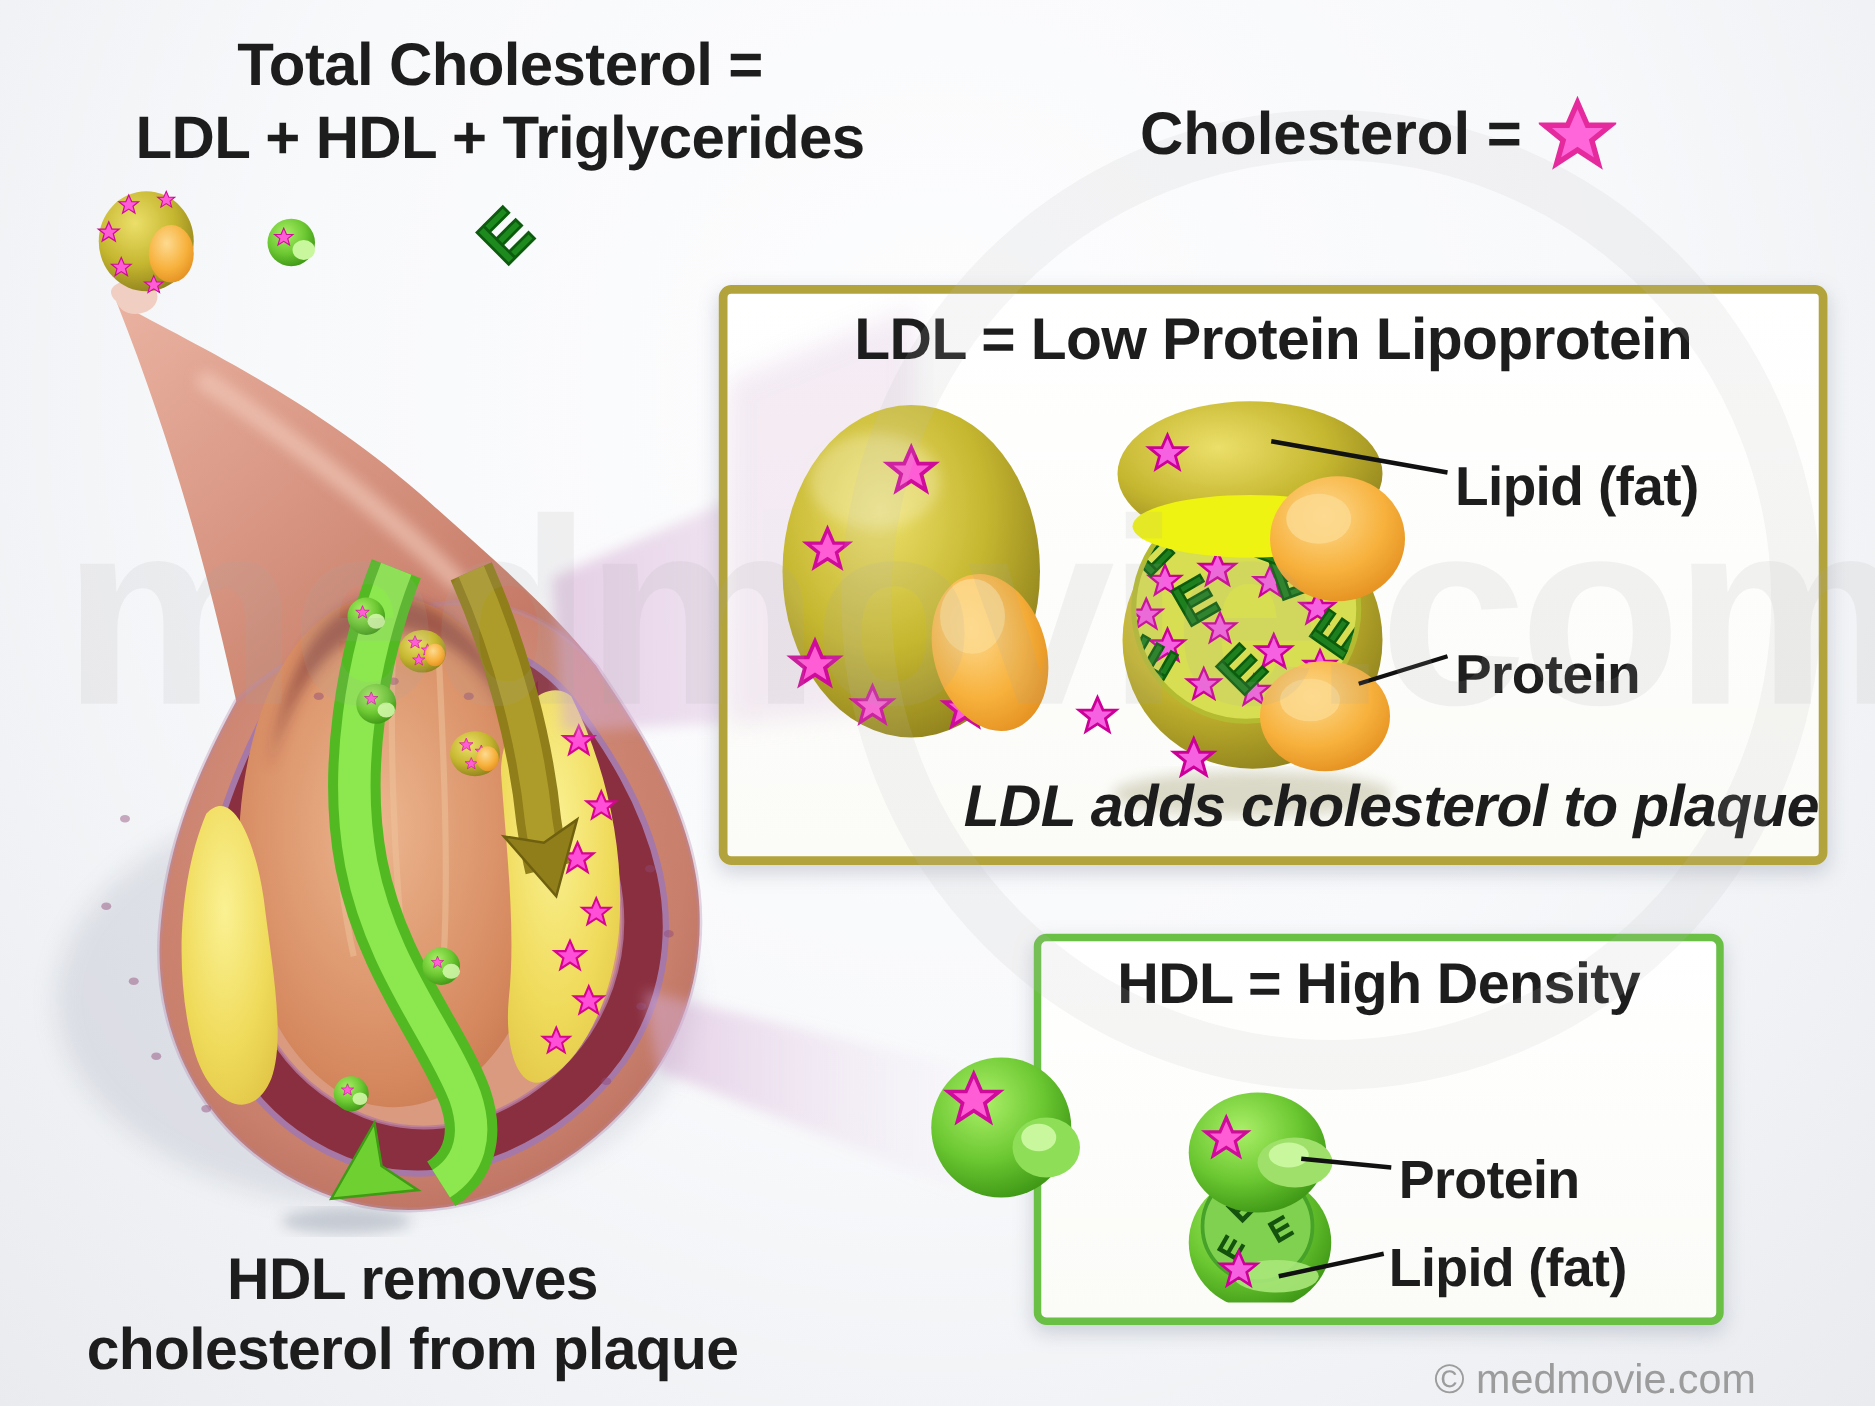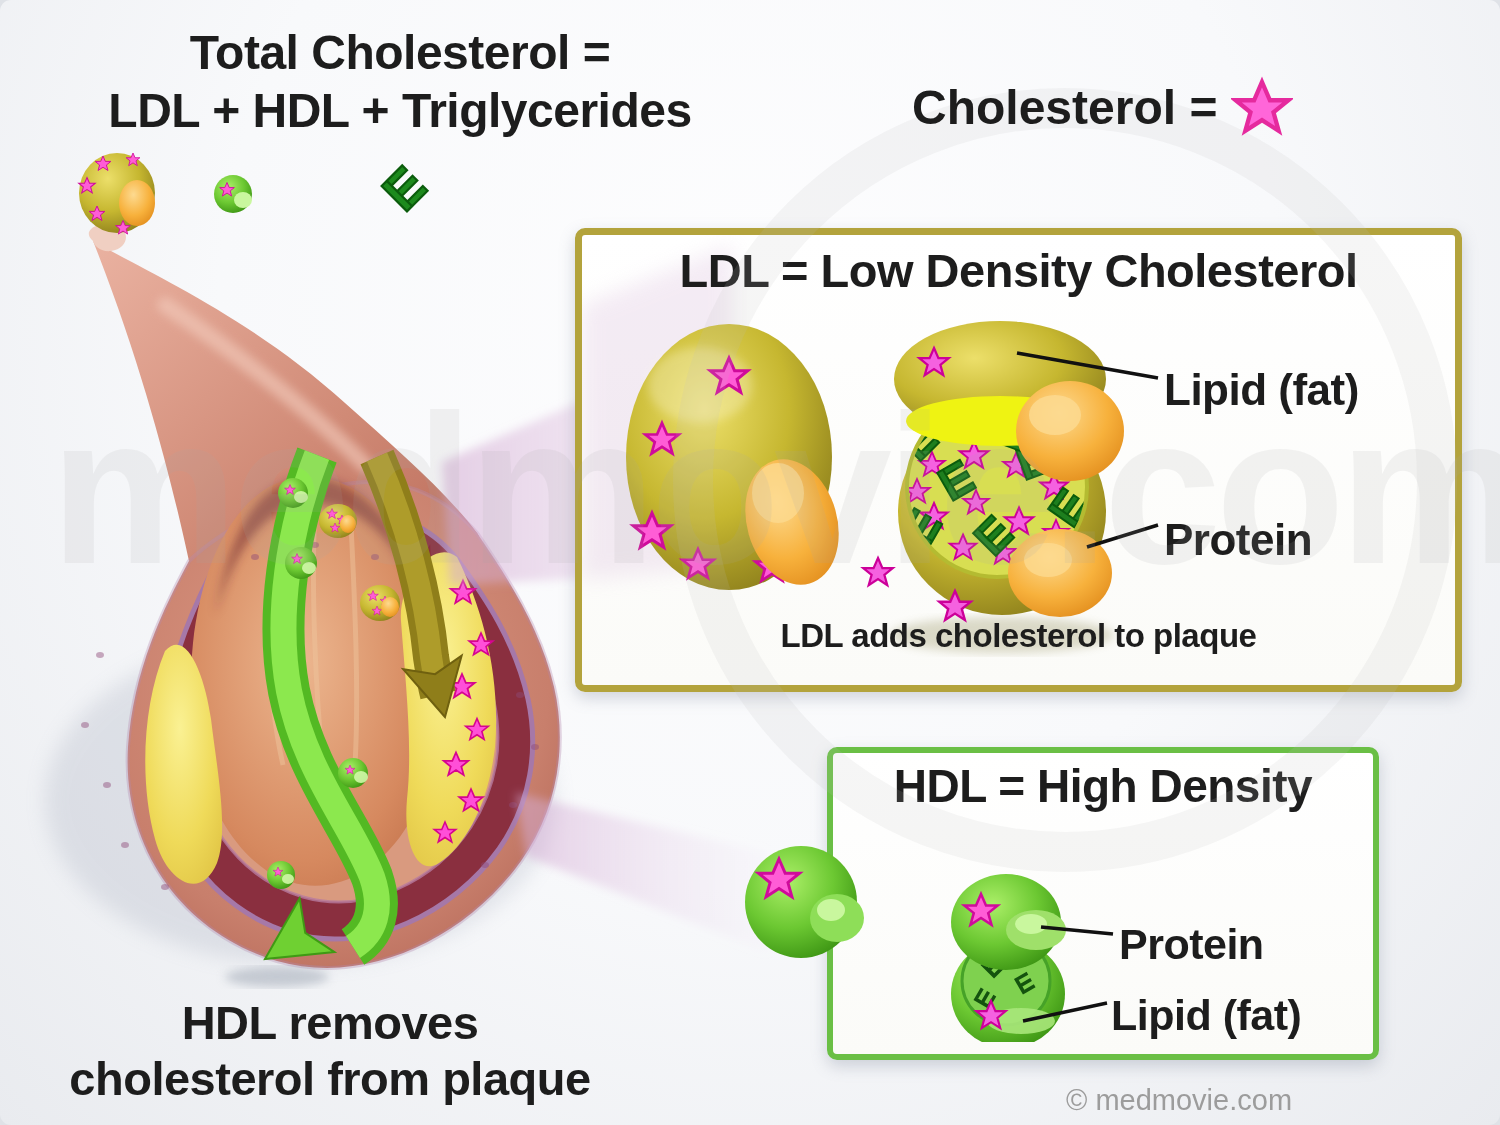--- a/index.html
+++ b/index.html
@@ -1,33 +1,33 @@
 <!DOCTYPE html>
 <html><head>
 <meta charset="utf-8">
 <style>
   html,body{margin:0;padding:0;background:#dfe2e7;}
   #canvas{
     position:relative;width:1500px;height:1125px;overflow:hidden;
     background:radial-gradient(ellipse at 50% 28%, #fdfdfe 0%, #f8f9fb 50%, #e9ebef 100%);
-    font-family:"Liberation Sans", sans-serif;color:#1d1d1d;border-radius:11px;
+    font-family:"Liberation Sans", sans-serif;color:#1d1d1d;
   }
   .abs{position:absolute;}
   .hd{font-weight:600;line-height:1.2;text-align:center;letter-spacing:-0.5px;}
   .title-block{left:30px;top:24px;width:740px;font-size:48px;z-index:7;}
   .legend{left:912px;top:76px;z-index:7;font-size:48px;font-weight:600;display:flex;align-items:center;gap:14px;justify-content:flex-end;}
   .box{z-index:4;border-radius:10px;background:linear-gradient(180deg,#ffffff,#fbfbf8);
        box-shadow:0 6px 16px rgba(100,110,135,.28);}
   #ldl-box{left:575px;top:228px;width:873px;height:450px;border:7px solid #b3a33c;}
   #hdl-box{left:827px;top:747px;width:540px;height:301px;border:6px solid #6abf45;}
   .box-title{width:100%;text-align:center;font-size:47px;font-weight:600;letter-spacing:-0.5px;}
-  .box-caption{width:100%;text-align:center;font-size:33px;font-weight:600;letter-spacing:-0.5px;}
+  .box-caption{width:100%;text-align:right;font-size:47px;font-weight:600;letter-spacing:-0.5px;font-style:italic;}
   .lbl{font-size:44px;font-weight:600;letter-spacing:-0.5px;z-index:6;margin-top:12px;}
   .caption-bl{left:20px;top:995px;width:620px;font-size:47px;z-index:7;}
-  .credit{right:14px;top:1084px;width:420px;text-align:left;font-size:29px;color:#9c9c9c;z-index:7;}
+  .credit{right:14px;top:1084px;width:420px;text-align:center;font-size:33px;color:#9c9c9c;z-index:7;}
   .watermark{left:50px;top:368px;width:1420px;z-index:6;pointer-events:none;
      font-size:212px;font-weight:700;color:#a8a8a8;opacity:.13;letter-spacing:-6px;white-space:nowrap;}
   svg{display:block;}
 </style>
 </head>
 <body>
 
 <div id="canvas">
 
   <svg width="0" height="0" class="abs">
@@ -292,21 +292,21 @@
         <ellipse cx="418" cy="186" rx="94" ry="25" fill="#eff312"></ellipse>
         <use href="#starP" transform="translate(352,128) scale(1.5)" fill="#f561e0" stroke="#cc0099" stroke-width="1.5"></use>
         <ellipse cx="488" cy="196" rx="54" ry="50" fill="url(#gOra)"></ellipse>
         <ellipse cx="473" cy="180" rx="26" ry="20" fill="#fcd98f" opacity=".85"></ellipse>
         <ellipse cx="478" cy="338" rx="52" ry="44" fill="url(#gOra)"></ellipse>
         <ellipse cx="466" cy="325" rx="24" ry="17" fill="#fcd98f" opacity=".8"></ellipse>
       </g>
       <line x1="435" y1="118" x2="576" y2="143" stroke="#111" stroke-width="3.5"></line>
       <line x1="505" y1="312" x2="576" y2="290" stroke="#111" stroke-width="3.5"></line>
     </svg>
-    <div class="abs box-title" style="top:8px">LDL = Low Density Cholesterol</div>
+    <div class="abs box-title" style="top:8px">LDL = Low Protein Lipoprotein</div>
     <div class="abs lbl" style="left:582px;top:118px">Lipid (fat)</div>
     <div class="abs lbl" style="left:582px;top:268px">Protein</div>
     <div class="abs box-caption" style="top:382px">LDL adds cholesterol to plaque</div>
   </div>
 
   <div id="hdl-box" class="abs box">
     <svg class="abs" style="left:0;top:0" width="528" height="289" viewBox="0 0 528 289">
 
       <g>
         <ellipse cx="175" cy="241" rx="57" ry="54" fill="url(#gGrn)"></ellipse>

